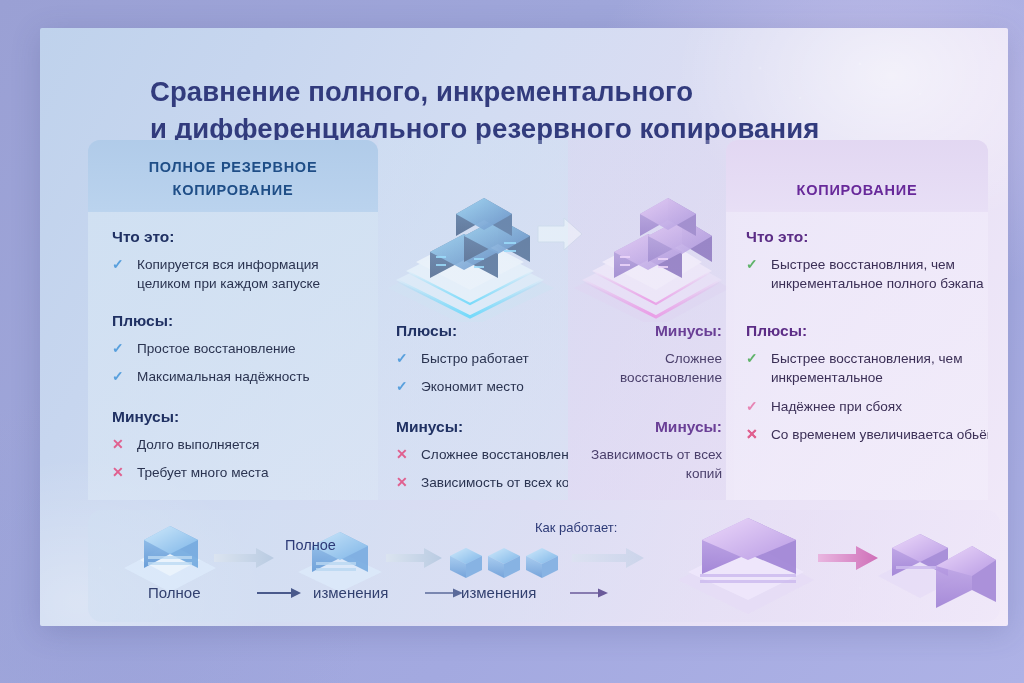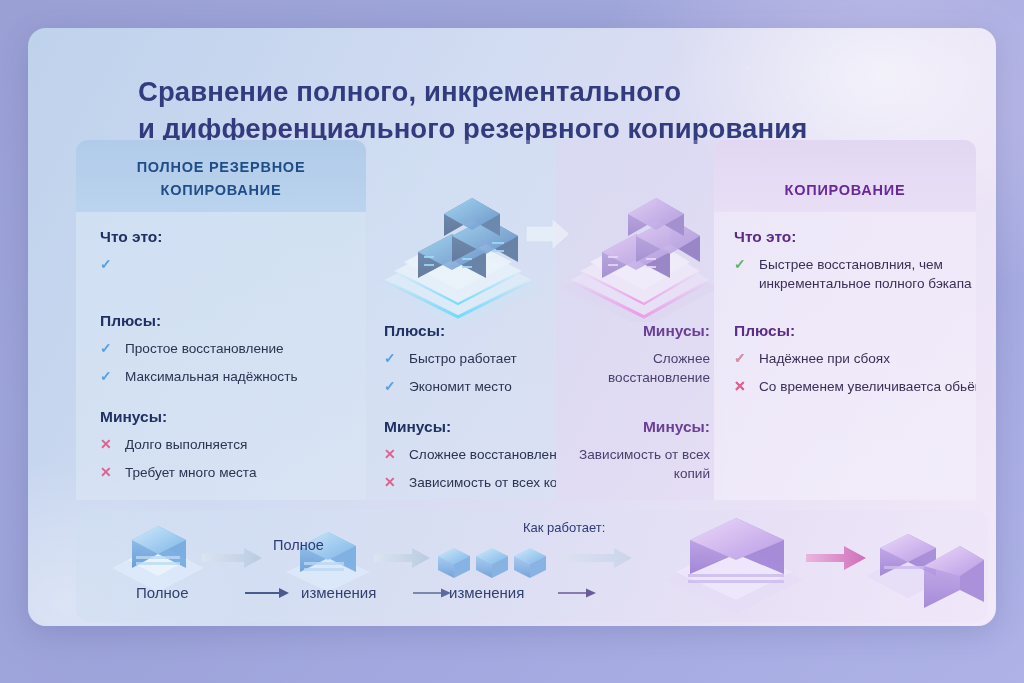--- a/index.html
+++ b/index.html
@@ -13,22 +13,22 @@
   
   .bg-glow{
     position:absolute;inset:0;
     background:
       radial-gradient(ellipse 420px 300px at 86% 14%, rgba(222,210,245,.55), rgba(222,210,245,0) 70%),
       radial-gradient(ellipse 380px 320px at 10% 90%, rgba(150,158,215,.45), rgba(150,158,215,0) 70%);
     pointer-events:none;
   }
   
   .card{
-    position:absolute;left:28px;top:28px;width:968px;height:598px;
-    border-radius:18px;overflow:hidden;
+    position:absolute;left:40px;top:28px;width:968px;height:598px;
+    border-radius:2px;overflow:hidden;
     background:linear-gradient(118deg,#bfd2ec 0%,#c7d6ef 18%,#d2dcf2 38%,#ddddf3 58%,#e9e2f6 76%,#f2eaf9 100%);
     box-shadow:0 6px 30px rgba(60,66,120,.20);
   }
   .card-sheen{
     position:absolute;inset:0;
     background:
       radial-gradient(ellipse 300px 220px at 88% 8%, rgba(255,255,255,.55), rgba(255,255,255,0) 72%),
       radial-gradient(ellipse 260px 200px at 4% 96%, rgba(255,255,255,.30), rgba(255,255,255,0) 72%);
     pointer-events:none;
   }
@@ -262,20 +262,21 @@
       <div class="col-title">
         <span>ПОЛНОЕ РЕЗЕРВНОЕ</span><br>
         <span>КОПИРОВАНИЕ</span>
       </div>
 
       <div class="blk" style="left:24px;top:88px;width:250px;">
         <div class="h h-blue">Что это:</div>
         <ul class="items">
           <li>
             <span class="ico chk-blue">✓</span>
+            <span>Копируется вся информация целиком при каждом запуске</span>
           </li>
         </ul>
       </div>
 
       <div class="blk" style="left:24px;top:172px;width:250px;">
         <div class="h h-blue">Плюсы:</div>
         <ul class="items">
           <li>
             <span class="ico chk-blue">✓</span>
             <span>Простое восстановление</span>
@@ -363,20 +364,21 @@
             <span>Быстрее восстановлния, чем инкрементальное полного бэкапа</span>
           </li>
         </ul>
       </div>
 
       <div class="blk" style="left:20px;top:182px;width:290px;">
         <div class="h h-purple">Плюсы:</div>
         <ul class="items">
           <li>
             <span class="ico chk-green">✓</span>
+            <span>Быстрее восстановления, чем инкрементальное</span>
           </li>
           <li>
             <span class="ico chk-pink">✓</span>
             <span>Надёжнее при сбоях</span>
           </li>
           <li>
             <span class="ico x-pink">✕</span>
           </li>
           <li>
             <span class="ico x-pink">✕</span>

